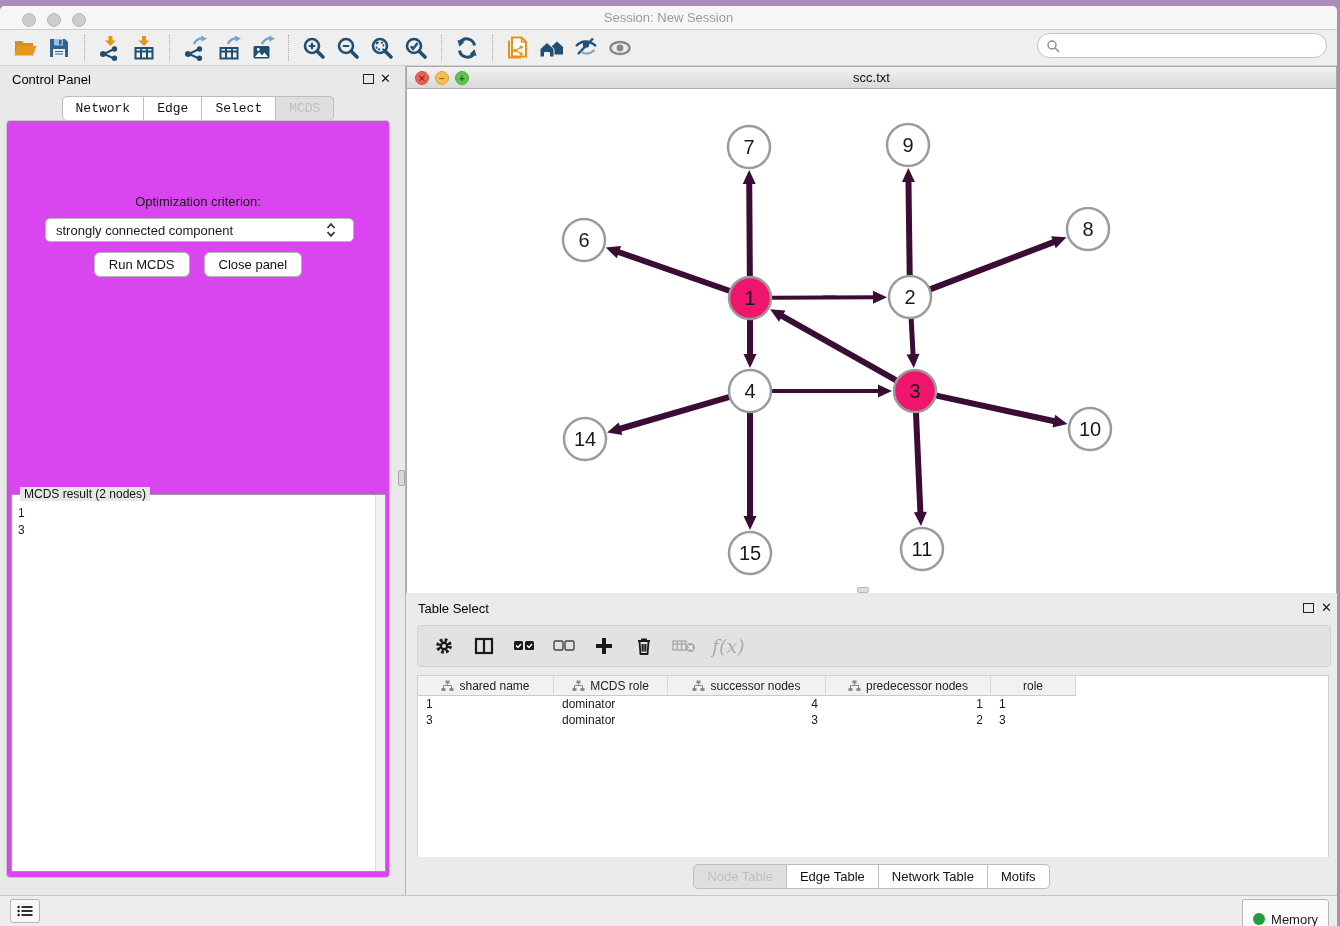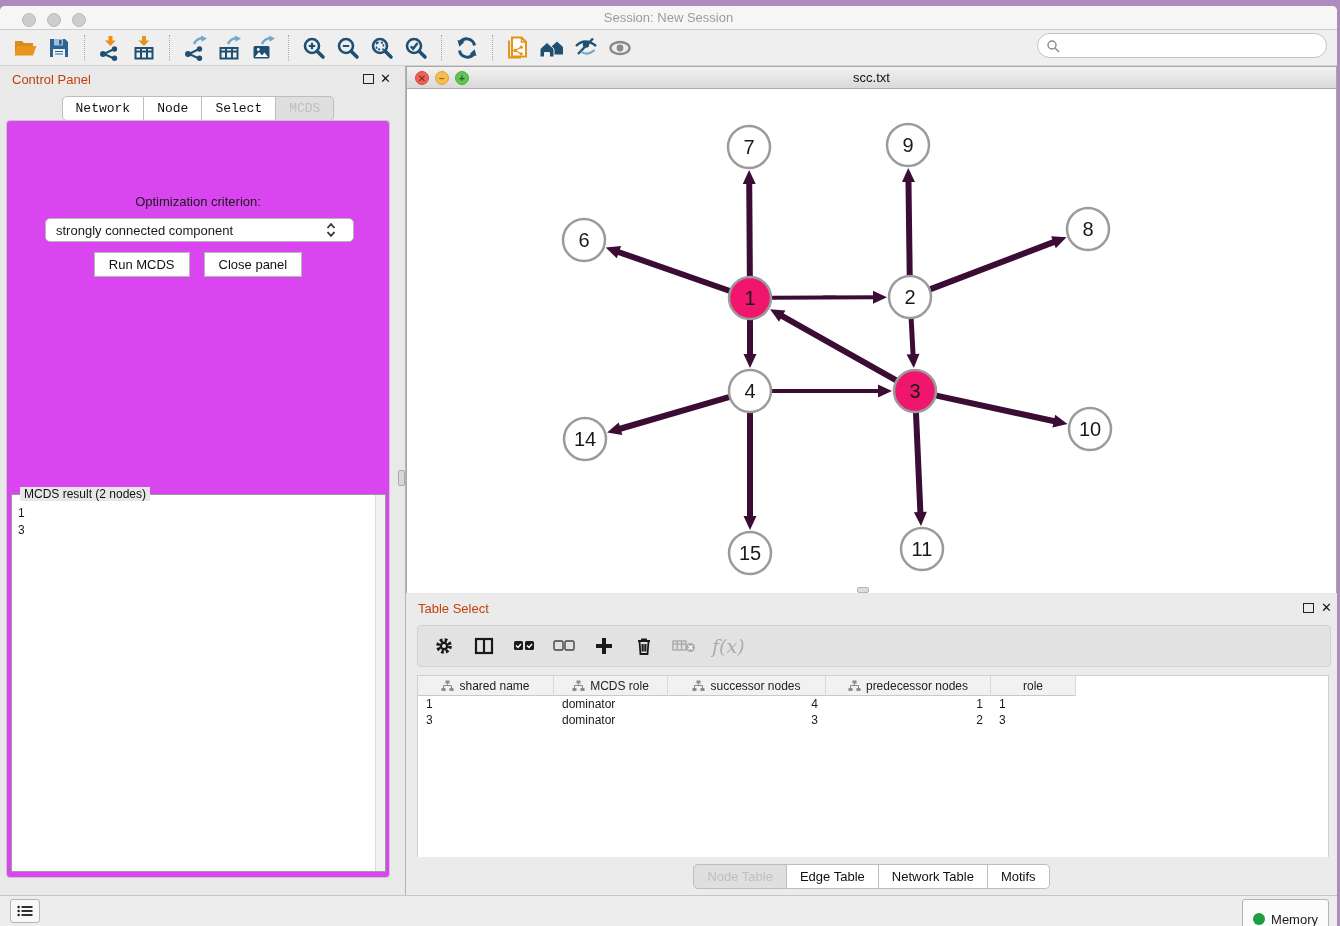--- a/index.html
+++ b/index.html
@@ -15,34 +15,34 @@
   
   .toolbar { position:absolute; left:0; top:24px; right:0; height:36px; background:#EFEFEF; border-bottom:1px solid #D2D2D2; display:flex; align-items:center; padding-left:8px; }
   .tb-icon { width:34px; height:34px; display:flex; align-items:center; justify-content:center; flex:0 0 auto; }
   .tb-sep { width:1px; height:26px; border-left:1px dotted #A9A9A9; margin:0 8px; flex:0 0 auto; }
   .searchbox { position:absolute; right:10px; top:3px; width:290px; height:25px; background:#fff; border:1px solid #C2C2C2; border-radius:13px; display:flex; align-items:center; padding-left:8px; }
   .searchbox input { border:none; outline:none; flex:1; font-size:12px; background:transparent; height:18px; }
 
   
   .control-panel { position:absolute; left:0; top:60px; width:396px; bottom:31px; background:#E9E9E9; }
   .panel-header { position:absolute; left:0; top:0; right:0; height:26px; }
-  .panel-header .ph-title { position:absolute; left:12px; top:6px; font-size:13px; color:#c2410c; }
+  .panel-header .ph-title { position:absolute; left:12px; top:6px; font-size:13px; color:#000000; }
   .float-icon { position:absolute; top:8px; width:11px; height:10px; border:1.6px solid #222; background:transparent; cursor:pointer; }
   .close-x { position:absolute; top:5px; font-size:13px; font-weight:bold; color:#111; cursor:pointer; }
   .cp-tabs { position:absolute; left:0; right:0; top:30px; display:flex; justify-content:center;font-family:Liberation Mono, monospace; }
   .tabbtn { background:#fff; border:1px solid #BDBDBD; border-left:none; padding:4px 13px; font-size:13px; color:#111; cursor:pointer; white-space:nowrap; }
   .tabbtn:first-child { border-left:1px solid #BDBDBD; border-radius:5px 0 0 5px; }
   .tabbtn:last-child { border-radius:0 5px 5px 0; }
   .tabbtn.selected { background:#DFDFDF; color:#BFBFBF; }
   .cp-content { position:absolute; left:6px; right:6px; top:54px; height:758px; background:#d946ef; border:1px solid #C9C9C9; border-radius:4px; }
   .opt-label { position:absolute; left:0; right:0; top:73px; text-align:center; font-size:13px; }
   .dropdown { position:absolute; left:38px; top:97px; width:309px; height:24px; background:#fff; border:1px solid #B5B5B5; border-radius:5px; display:flex; align-items:center; padding:0 16px 0 10px; cursor:pointer; }
   .dropdown .dd-value { flex:1; font-size:13px; }
   .cp-buttons { position:absolute; left:0; right:0; top:131px; display:flex; justify-content:center; gap:14px; }
-  .pushbtn { background:#fff; border:1px solid #B5B5B5; border-radius:0; font-size:13px; padding:4px 14px; cursor:pointer; color:#111; }
+  .pushbtn { background:#fff; border:1px solid #B5B5B5; border-radius:6px; font-size:13px; padding:4px 14px; cursor:pointer; color:#111; }
   .result-box { position:absolute; left:4px; top:373px; width:375px; height:378px; border:1px solid #9A9A9A; background:#fff; }
   .result-legend { position:absolute; left:8px; top:-8px; background:#E7E7E7; padding:0 4px; font-size:12px; color:#111; }
   .result-lines { position:absolute; left:0; top:8px; right:11px; bottom:0; padding:2px 6px; font-size:12px; line-height:17px; }
   .result-scroll { position:absolute; right:0; top:0; bottom:0; width:10px; background:#F1F1F1; border-left:1px solid #DCDCDC; }
 
   
   .v-splitter { position:absolute; left:396px; top:60px; width:10px; bottom:31px; background:#E9E9E9; border-right:1px solid #B4B4B4; }
   .v-handle { position:absolute; left:2px; top:404px; width:7px; height:16px; background:#D8D8D8; border:1px solid #A8A8A8; border-radius:2px; }
   .h-handle { position:absolute; left:857px; top:581px; width:12px; height:6px; background:#DDD; border:1px solid #B5B5B5; border-radius:2px; }
 
@@ -247,21 +247,21 @@
   </div>
 
   <div class="control-panel">
     <div class="panel-header">
       <span class="ph-title">Control Panel</span>
       <span class="float-icon" style="left:363px"></span>
       <span class="close-x" style="left:380px">✕</span>
     </div>
     <div class="cp-tabs" id="cp-tabs">
         <span class="tabbtn">Network</span>
-        <span class="tabbtn">Node</span>
+        <span class="tabbtn">Edge</span>
         <span class="tabbtn">Select</span>
         <span class="tabbtn selected">MCDS</span>
       </div>
     <div class="cp-content">
       <div class="opt-label">Optimization criterion:</div>
       <div class="dropdown">
         <span class="dd-value">strongly connected component</span>
         <svg width="12" height="16" viewBox="0 0 12 16">
           <path d="M2.5 6 L6 2.2 L9.5 6" stroke="#333" stroke-width="1.8" fill="none"></path>
           <path d="M2.5 10 L6 13.8 L9.5 10" stroke="#333" stroke-width="1.8" fill="none"></path>

